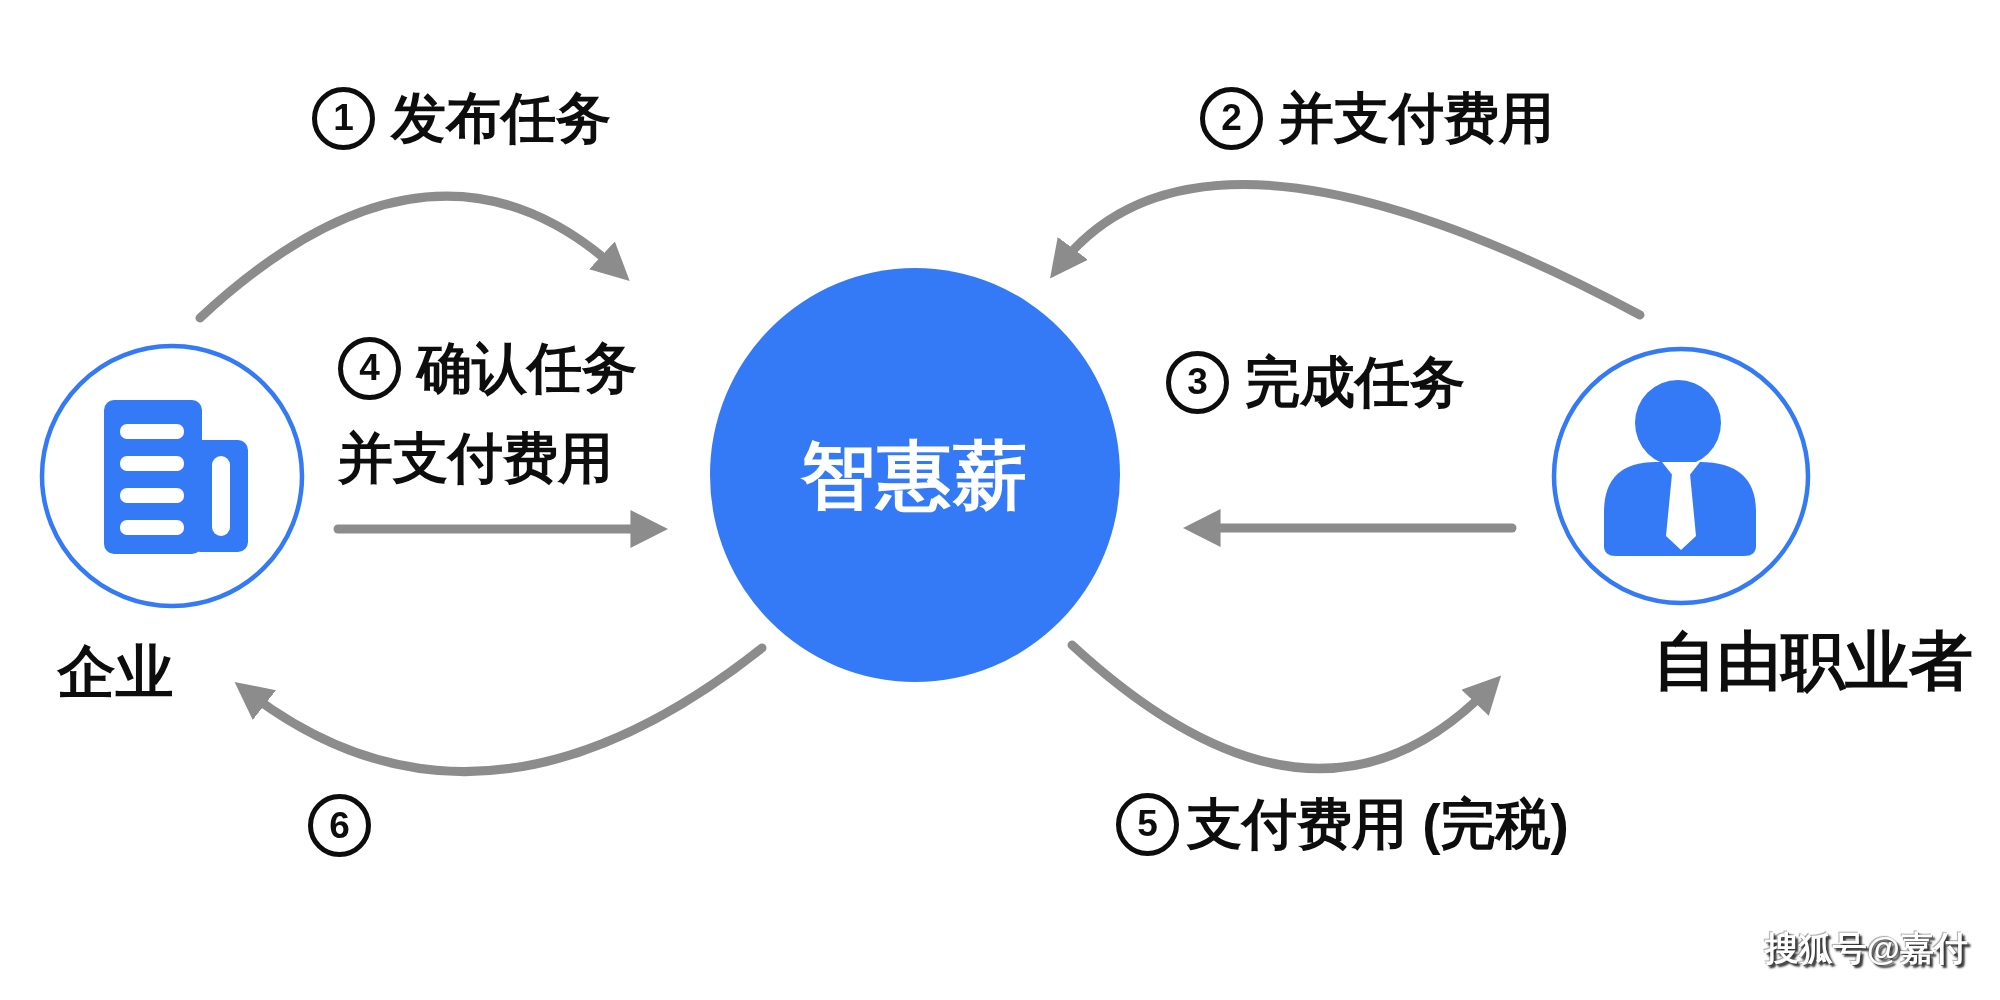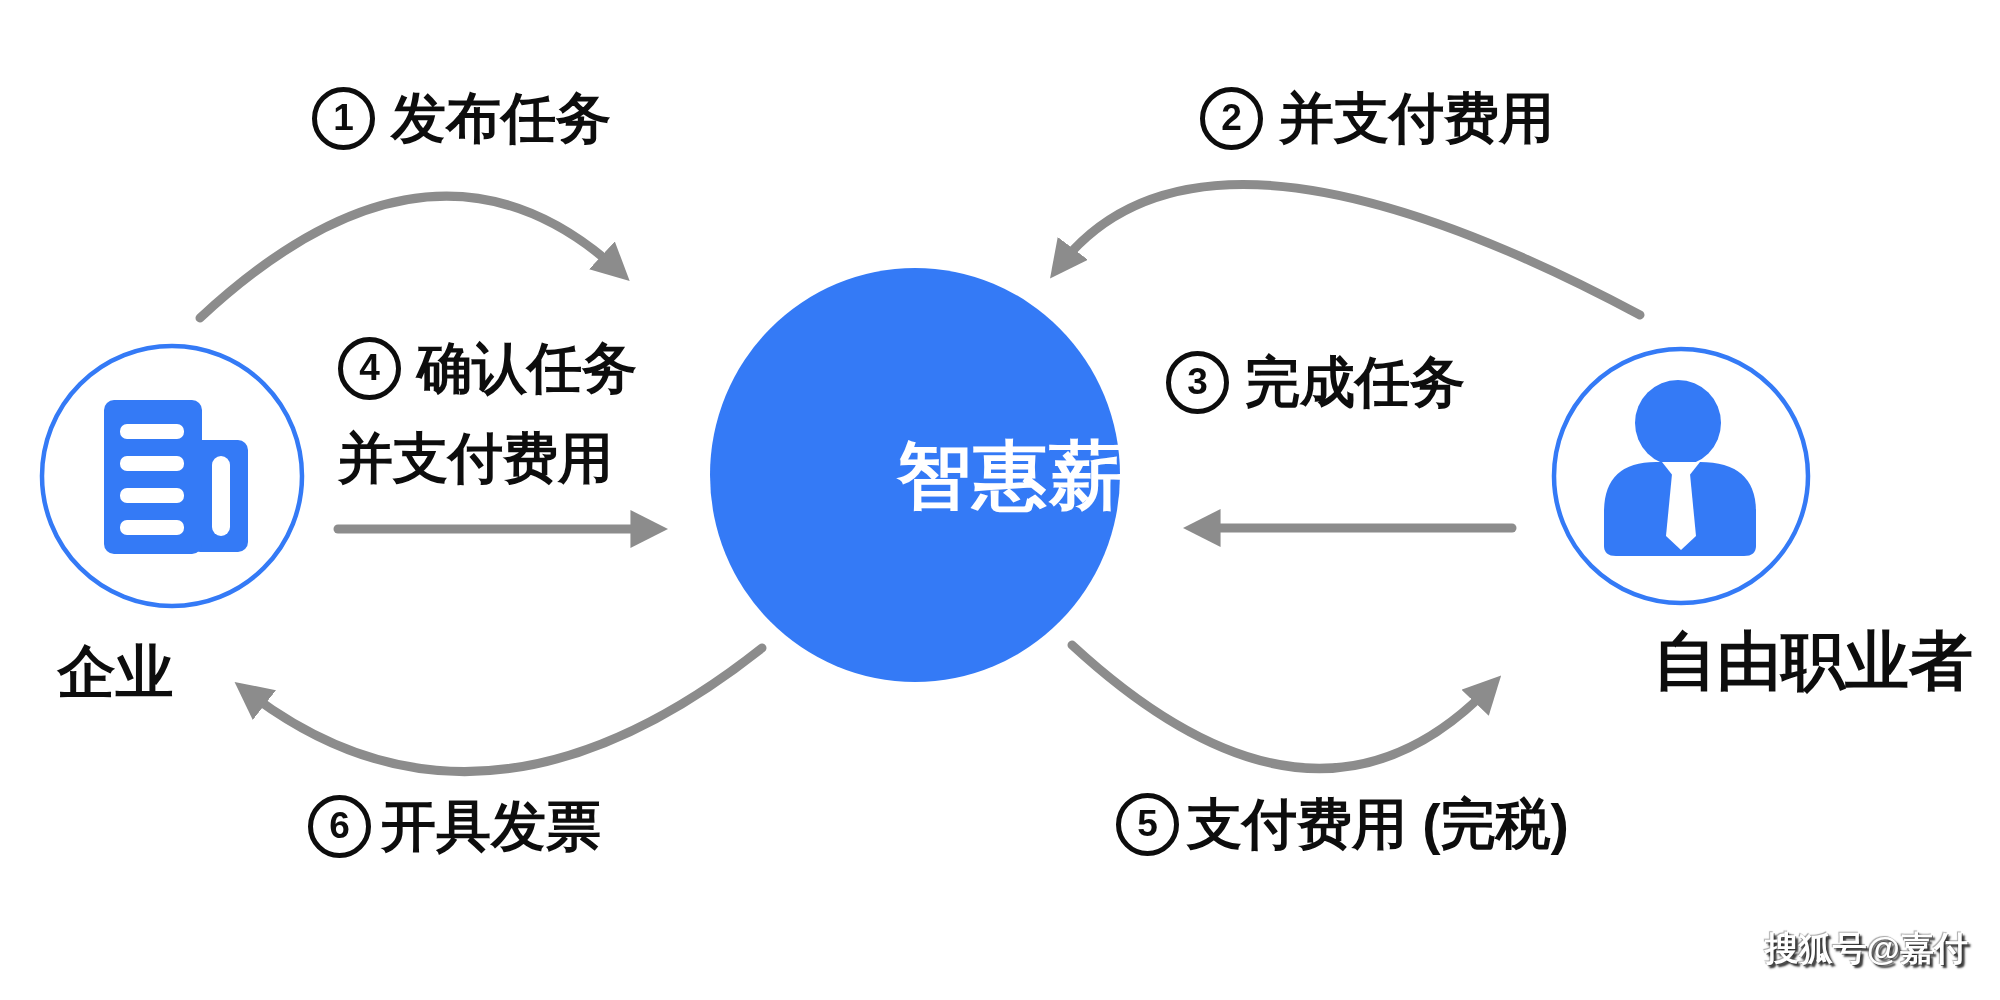--- a/index.html
+++ b/index.html
@@ -27,21 +27,21 @@
     font-size:55px;font-weight:800;color:var(--ink);line-height:64px;
   }
   .num{
     width:63px;height:63px;box-sizing:border-box;flex:0 0 auto;
     border:5px solid var(--ink);border-radius:50%;
     display:flex;align-items:center;justify-content:center;
     font-size:37px;font-weight:800;margin-right:16px;
   }
   .platform-label{
     position:absolute;left:705px;top:268px;width:420px;height:414px;
-    display:flex;flex-direction:column;align-items:flex-end;justify-content:center;
+    display:flex;flex-direction:column;align-items:center;justify-content:center;
     color:#ffffff;font-size:74px;font-weight:700;line-height:93px;letter-spacing:2px;
     text-align:center;
   }
   .entity-label{
     position:absolute;font-weight:700;color:var(--ink);text-align:center;white-space:nowrap;
   }
   .entity-label.enterprise{left:28px;top:634px;width:175px;font-size:58px;}
   .entity-label.freelancer{left:1638px;top:618px;width:350px;font-size:64px;}
   .watermark{
     position:absolute;right:32px;top:926px;font-size:34px;font-weight:700;
@@ -118,16 +118,15 @@
   <span>并支付费用</span>
 </div>
 
 <div class="step" style="left:1116px;top:792px">
   <span class="num" style="margin-right:8px">5</span>
   <span>支付费用 (完税)</span>
 </div>
 
 <div class="step" style="left:308px;top:794px">
   <span class="num" style="margin-right:10px">6</span>
-  <span>开具发票</span>
 </div>
 
 <div class="watermark">搜狐号@嘉付</div>
 
 </body></html>

